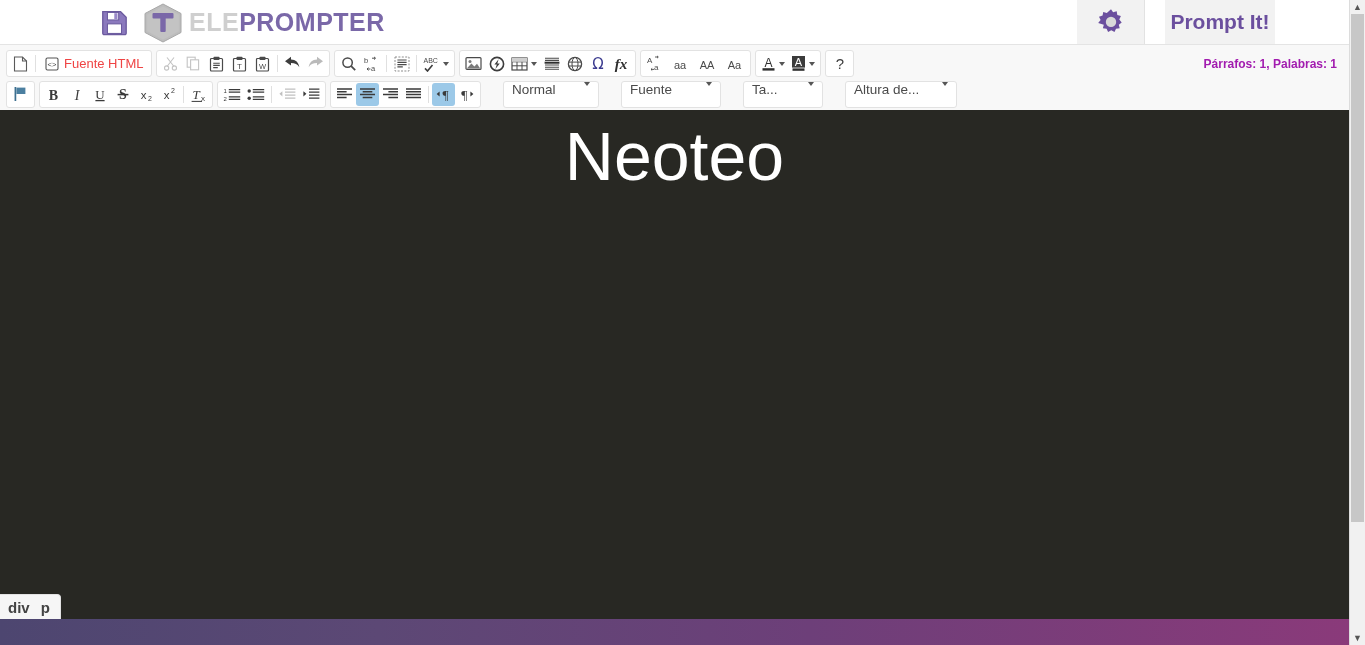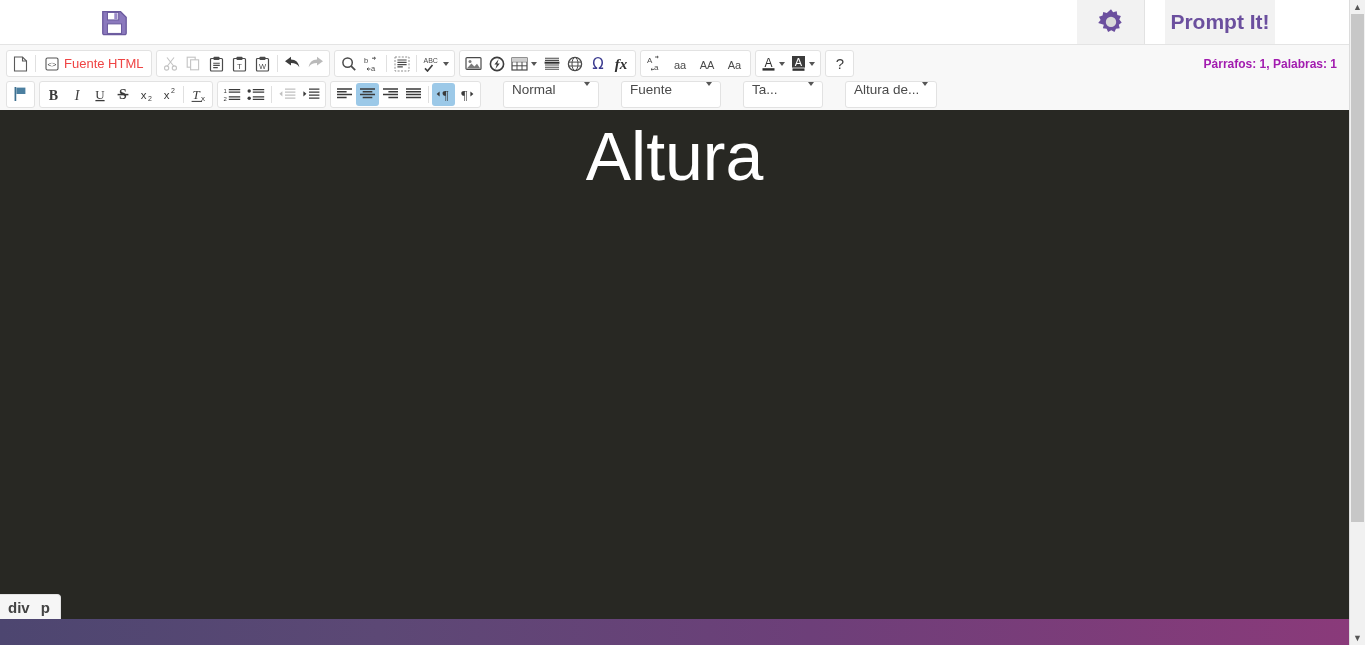--- a/index.html
+++ b/index.html
@@ -99,21 +99,21 @@
 
   .combo {
     display: flex; align-items: flex-start; justify-content: space-between;
     background: #ffffff; border: 1px solid #e2e2e2; border-radius: 3px;
     height: 27px; margin-left: 22px; padding: 0 8px; cursor: pointer;
   }
   .combo-label { font-size: 13.5px; color: #4a4a4a; white-space: nowrap; }
   .combo.normal { width: 96px; }
   .combo.fuente { width: 100px; }
   .combo.tam { width: 80px; }
-  .combo.altura { width: 92px; }
+  .combo.altura { width: 112px; }
 
   .counter {
     position: absolute; right: 10px; top: 50%; transform: translateY(-50%);
     font-size: 12px; font-weight: bold; color: #a21caf;
     white-space: nowrap;
   }
 
   
   .content {
     flex: 1; position: relative;
@@ -154,20 +154,33 @@
       <span>
         <svg width="30" height="30" viewBox="0 0 32 32">
           <path d="M4 5h19l6 6v17a1.5 1.5 0 0 1-1.5 1.5h-22A1.5 1.5 0 0 1 4 28z" fill="#8b79bd" stroke="#6b5a9e" stroke-width="1.4"></path>
           <rect x="9" y="5.8" width="12" height="8" fill="#ffffff" stroke="#6b5a9e" stroke-width="1.1"></rect>
           <rect x="16.3" y="6.6" width="3.4" height="6.4" fill="#9a89c9"></rect>
           <rect x="9" y="18" width="15" height="10.2" fill="#ffffff" stroke="#6b5a9e" stroke-width="1.1"></rect>
         </svg>
       </span>
     </div>
 
+    <div class="brand">
+      <span class="brand-mark">
+        <svg width="44" height="42" viewBox="0 0 44 42">
+          <polygon points="22,2 40,11.5 40,30.5 22,40 4,30.5 4,11.5" fill="#bdbdbd" stroke="#a8a8a8" stroke-width="1"></polygon>
+          <polygon points="22,4.4 37.8,12.7 37.8,29.3 22,37.6 6.2,29.3 6.2,12.7" fill="#c9c9c9" opacity=".55"></polygon>
+          <rect x="11.5" y="11" width="21" height="5.4" rx="1" fill="#7a68a8"></rect>
+          <rect x="19.3" y="11" width="5.4" height="19" rx="1" fill="#7a68a8"></rect>
+        </svg>
+      </span>
+      <span class="brand-text">
+        <span class="ele">ELE</span><span class="prompter">PROMPTER</span>
+      </span>
+    </div>
 
     <div class="header-right">
       <div class="gear-btn">
         <span>
           <svg width="32" height="32" viewBox="0 0 32 32">
             <path fill="#6b4f9e" d="M16 3.2l2.1 3.1 3.6-1 .6 3.7 3.6 1.1-1.6 3.4 2.4 2.9-2.9 2.3.9 3.6-3.7.4-1.5 3.4-3.2-1.9-3.2 1.9-1.5-3.4-3.7-.4.9-3.6L3.2 17l2.4-2.9L4 10.7l3.6-1.1.6-3.7 3.6 1z"></path>
             <circle cx="16" cy="15.9" r="5.2" fill="#d9d9d9"></circle>
           </svg>
         </span>
       </div>
@@ -513,21 +526,21 @@
           <span class="caret"></span>
         </div>
         <div class="combo altura">
           <span class="combo-label">Altura de...</span>
           <span class="caret"></span>
         </div>
       </div>
     </div>
 
     <div class="content">
-      <div class="doc-text">Altura</div>
+      <div class="doc-text">Neoteo</div>
 
       <div class="elementspath">
         <span class="ep-item">div</span>
         <span class="ep-item">p</span>
       </div>
     </div>
   </div>
 
   <div class="footer"></div>
 

